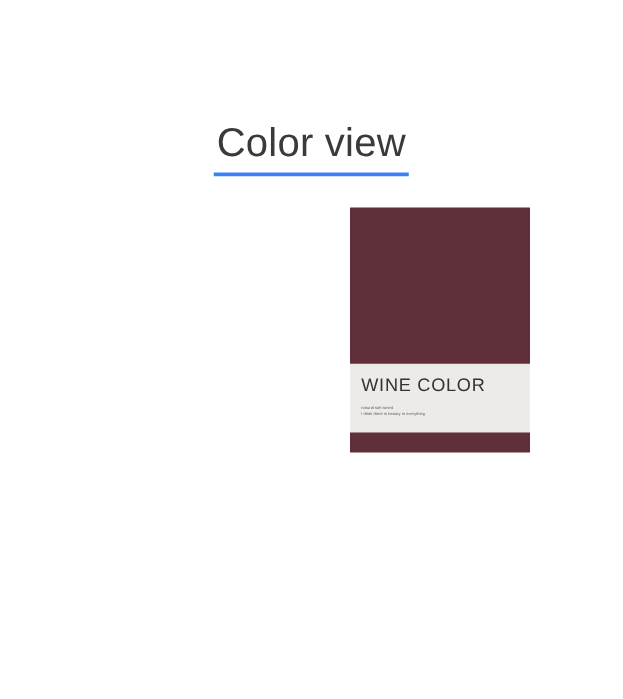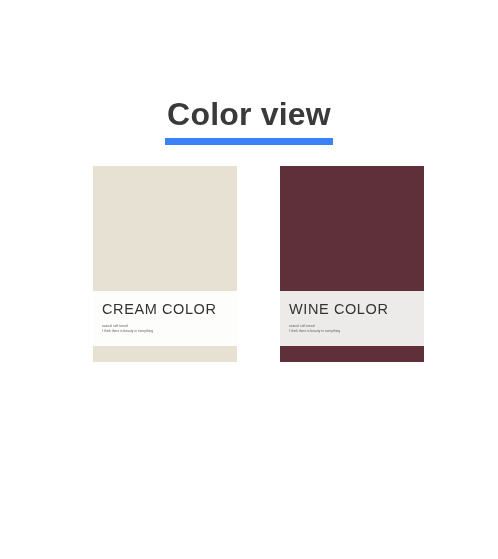--- a/index.html
+++ b/index.html
@@ -18,26 +18,26 @@
   .page-title-wrap {
     position: absolute;
     left: 0;
     top: 74px;
     width: 498px;
     text-align: center;
   }
   .page-title {
     display: inline-block;
     font-size: 32px;
-    font-weight: bold;
+    font-weight: normal;
     color: #3a3a3a;
     letter-spacing: 0.2px;
     line-height: 38px;
     padding: 0 2px 5px 2px;
-    border-bottom: 7px solid #3b82f6;
+    border-bottom: 3px solid #3b82f6;
   }
 
   .swatch-row {
     position: absolute;
     left: 93px;
     top: 166px;
     width: 313px;
     height: 196px;
   }
 
@@ -86,29 +86,20 @@
 </style>
 </head>
 <body>
 
 <div class="page-title-wrap">
   <h1 class="page-title">Color view</h1>
 </div>
 
 <div class="swatch-row">
 
-  <div class="swatch-card cream">
-    <div class="label-band">
-      <div class="color-name">CREAM COLOR</div>
-      <div class="micro-lines">
-        <div class="micro-line">natural soft toned</div>
-        <div class="micro-line">I think there is beauty in everything</div>
-      </div>
-    </div>
-  </div>
 
   <div class="swatch-card wine">
     <div class="label-band">
       <div class="color-name">WINE COLOR</div>
       <div class="micro-lines">
         <div class="micro-line">natural soft toned</div>
         <div class="micro-line">I think there is beauty in everything</div>
       </div>
     </div>
   </div>

